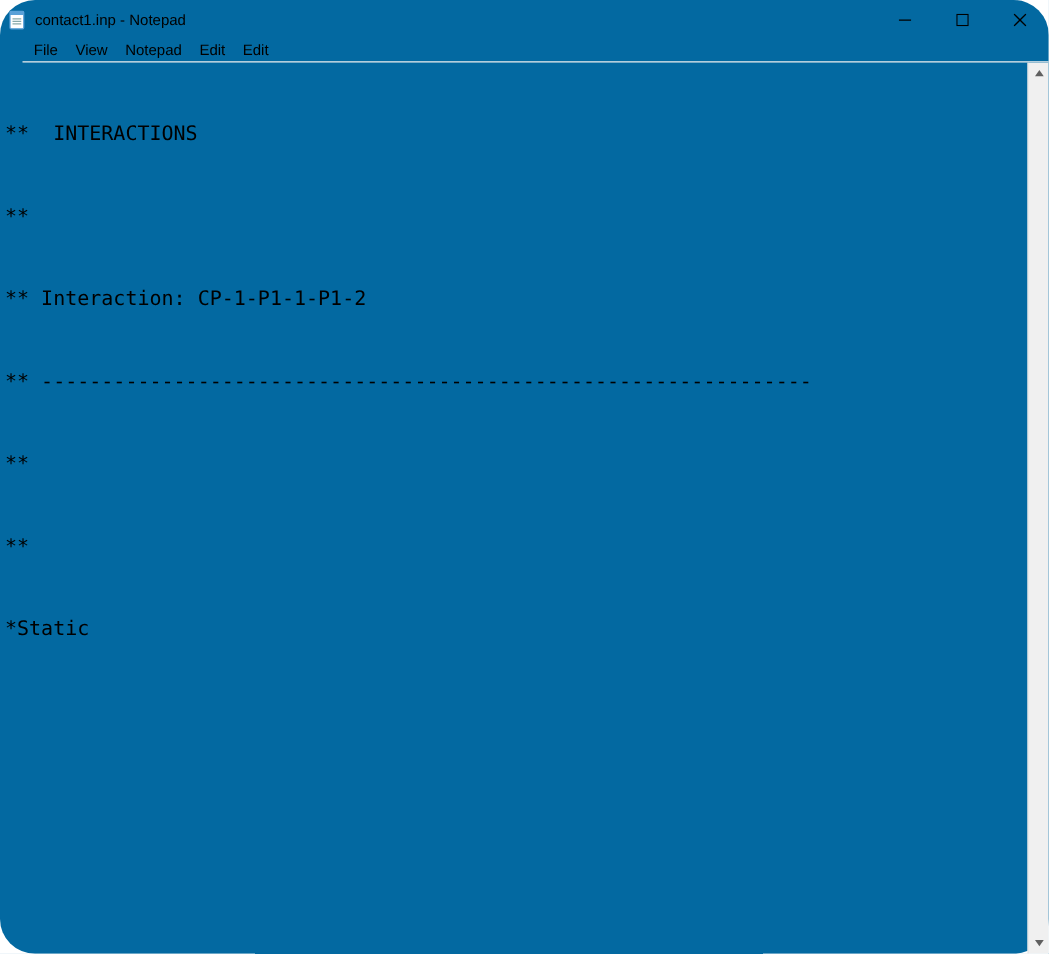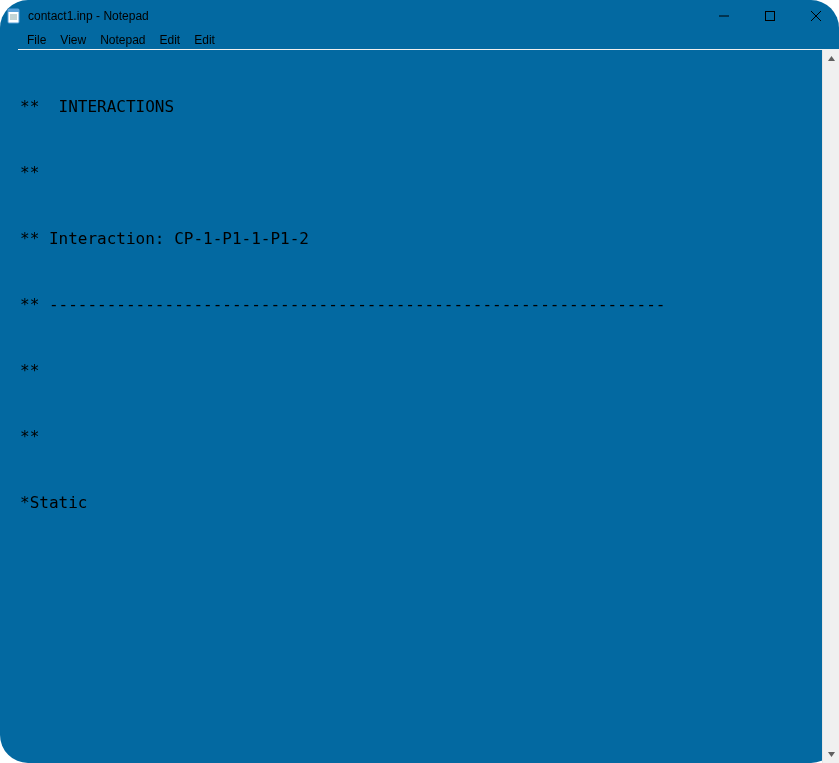--- a/index.html
+++ b/index.html
@@ -7,21 +7,21 @@
   .window { width: 839px; height: 763px; display: flex; flex-direction: column; background: #0369a1; border-radius: 28px; }
   .titlebar { height: 31px; display: flex; align-items: center; padding-left: 6px; }
   .titlebar .app-icon { width: 16px; height: 16px; margin-right: 6px; display: flex; align-items: center; justify-content: center; }
   .titlebar .title-text { font-size: 12px; color: #000; flex: 0 0 auto; }
   .titlebar .spacer { flex: 1 1 auto; }
   .win-btns { display: flex; height: 31px; }
   .win-btn { width: 46px; height: 31px; display: flex; align-items: center; justify-content: center; }
   .win-btn svg { display: block; }
   .menubar { height: 21px; display: flex; align-items: center; padding: 0 2px; font-size: 12px; border-bottom: 1px solid #f0f0f0; margin-left: 18px; }
   .menubar .menu-item { padding: 2px 7px; color: #000; }
-  .content-wrap { flex: 1 1 auto; display: flex; overflow: hidden; padding-left: 16px; }
+  .content-wrap { flex: 1 1 auto; display: flex; overflow: hidden; }
   .client { flex: 1 1 auto; padding: 2px 4px 4px 4px; font-family: Consolas, monospace; font-size: 16px; line-height: 22px; color: #000; white-space: pre; overflow: hidden; position: relative; }
   .client .line { height: 22px; }
   .vscroll { width: 17px; background: #f0f0f0; position: relative; border-left: 1px solid #e5e5e5; }
   .vscroll .arrow { position: absolute; left: 0; width: 17px; height: 17px; display: flex; align-items: center; justify-content: center; }
   .vscroll .arrow.top { top: 0; }
   .vscroll .arrow.bottom { bottom: 0; }
 </style>
 </head>
 <body>
 

